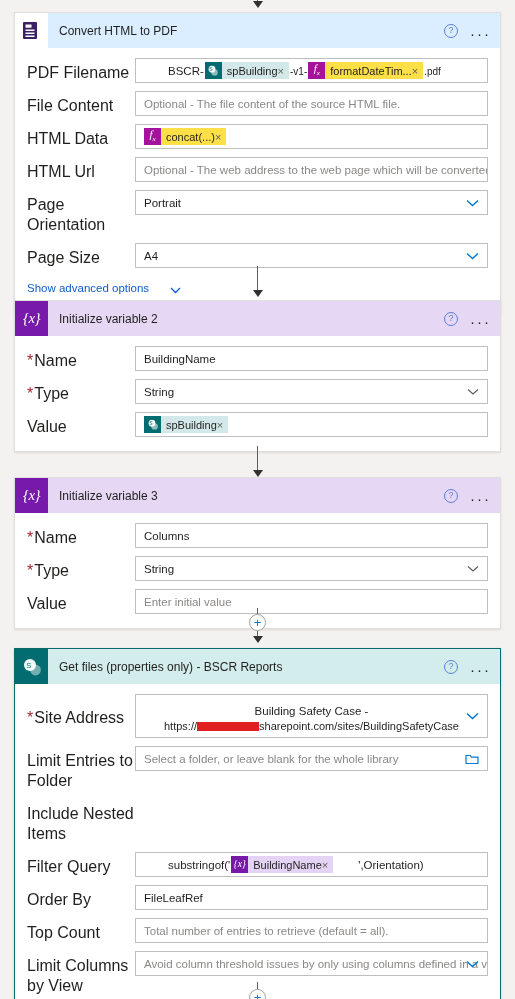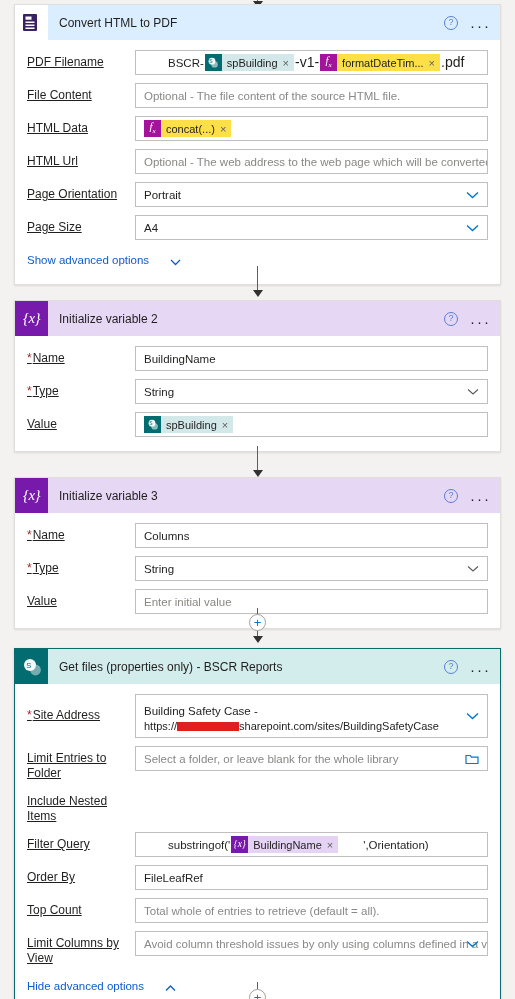--- a/index.html
+++ b/index.html
@@ -137,42 +137,41 @@
   .card-body { padding: 10px 12px 6px 12px; }
   .row {
     display: flex;
     align-items: flex-start;
     margin-bottom: 8px;
     min-height: 24px;
   }
   .row-label {
     flex: 0 0 108px;
     padding-top: 5px;
-    font-size: 12px;
+    font-size: 16px;
     color: #201f1e;
     line-height: 1.25;
-    text-decoration: underline;
   }
   .req-star { color: #a4262c; margin-right: 1px; }
   .field {
     flex: 1 1 auto;
     min-height: 25px;
     border: 1px solid #bfbfbf;
     background: #ffffff;
     padding: 0 8px;
     display: flex;
     align-items: center;
     position: relative;
     font-size: 11.5px;
     color: #201f1e;
     overflow: hidden;
   }
   .field.tall {
     min-height: 44px;
-    align-items: flex-start;
+    align-items: center;
     padding-top: 5px;
     flex-direction: column;
     justify-content: center;
   }
   .field .ph { color: #8a8886; white-space: nowrap; }
   .field .val { color: #201f1e; white-space: nowrap; }
   .field-chev {
     position: absolute;
     right: 8px;
     top: 50%;
@@ -202,21 +201,20 @@
     width: 17px; height: 17px;
     flex: 0 0 17px;
     display: flex;
     align-items: center;
     justify-content: center;
   }
   .tok-body {
     padding: 0 5px 0 5px;
     display: flex;
     align-items: center;
-    gap: 5px;
     height: 17px;
   }
   .tok-x { color: #605e5c; font-size: 11px; cursor: pointer; }
 
   .tok-sp  .tok-ico  { background: #036c70; }
   .tok-sp  .tok-body { background: #d3e9e9; }
   .tok-fx  .tok-ico  { background: #a4139b; }
   .tok-fx  .tok-body { background: #fde047; }
   .tok-var .tok-ico  { background: #7719aa; }
   .tok-var .tok-body { background: #e4d3f5; }
@@ -231,21 +229,21 @@
   .fx-glyph sub { font-size: 7px; font-style: italic; }
   .varx-glyph {
     color:#fff;
     font-family:"Liberation Serif", serif;
     font-style: italic;
     font-size: 9.5px;
     line-height: 1;
   }
 
   .inline-txt { font-size: 11.5px; color: #201f1e; margin-left: 24px; }
-  .inline-sub { font-size: 14px; color: #201f1e; align-self: flex-end; padding-bottom: 2px; }
+  .inline-sub { font-size: 10px; color: #201f1e; align-self: flex-end; padding-bottom: 2px; }
 
   .composite { display: flex; align-items: center; gap: 1px; }
 
   
   .adv-link {
     display: flex;
     align-items: flex-end;
     gap: 21px;
     color: #0f5ccd;
     font-size: 11.5px;
@@ -270,21 +268,21 @@
   .site-line1 { font-size: 11.5px; margin-bottom: 3px; }
 </style>
 </head>
 <body>
 
 <div class="connector" style="top:0px;">
   <div class="conn-line" style="height:2px;"></div>
   <div class="arrowhead"></div>
 </div>
 
-<div class="card" style="top:4px;">
+<div class="card" style="top:12px;">
   <div class="card-header hdr-pdf">
     <div class="app-icon icon-pdf">
       <svg width="21" height="21" viewBox="0 0 21 21" aria-hidden="true">
         <rect x="2" y="2" width="14" height="17" rx="1" fill="#3b2163"></rect>
         <rect x="4.5" y="4.5" width="6" height="3.2" fill="#ffffff"></rect>
         <rect x="4.5" y="9.5" width="9" height="1.5" fill="#ffffff"></rect>
         <rect x="4.5" y="12.5" width="9" height="1.5" fill="#ffffff"></rect>
         <rect x="4.5" y="15.5" width="9" height="1.5" fill="#ffffff"></rect>
       </svg>
     </div>
@@ -583,21 +581,21 @@
     <div class="row">
       <div class="row-label">Order By</div>
       <div class="field">
         <span class="val">FileLeafRef</span>
       </div>
     </div>
 
     <div class="row">
       <div class="row-label">Top Count</div>
       <div class="field">
-        <span class="ph">Total whole of entries to retrieve (default = all).</span>
+        <span class="ph">Total number of entries to retrieve (default = all).</span>
       </div>
     </div>
 
     <div class="row">
       <div class="row-label">Limit Columns by View</div>
       <div class="field">
         <span class="ph">Avoid column threshold issues by only using columns defined in a view</span>
         <span class="field-chev">
           <svg width="13" height="8" viewBox="0 0 13 8">
               <path d="M1 1.5 L6.5 6.5 L12 1.5" fill="none" stroke="#0078d4" stroke-width="1.4"></path>

